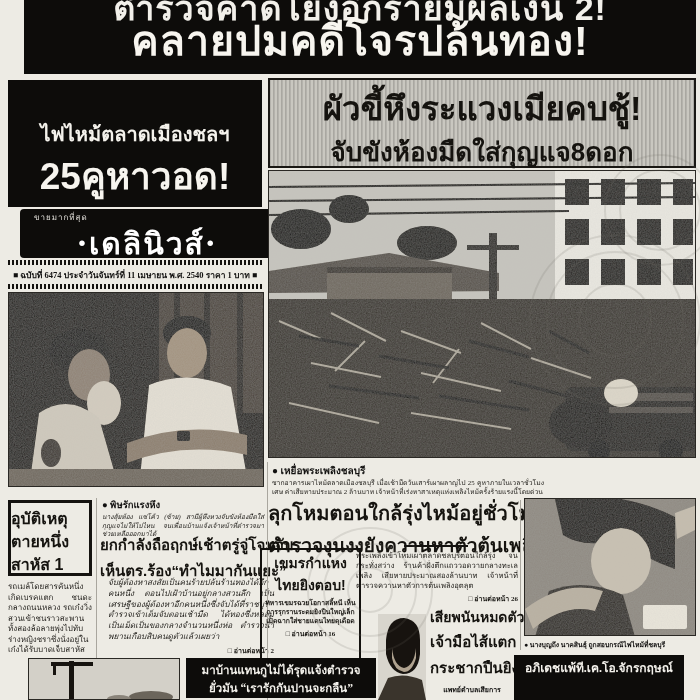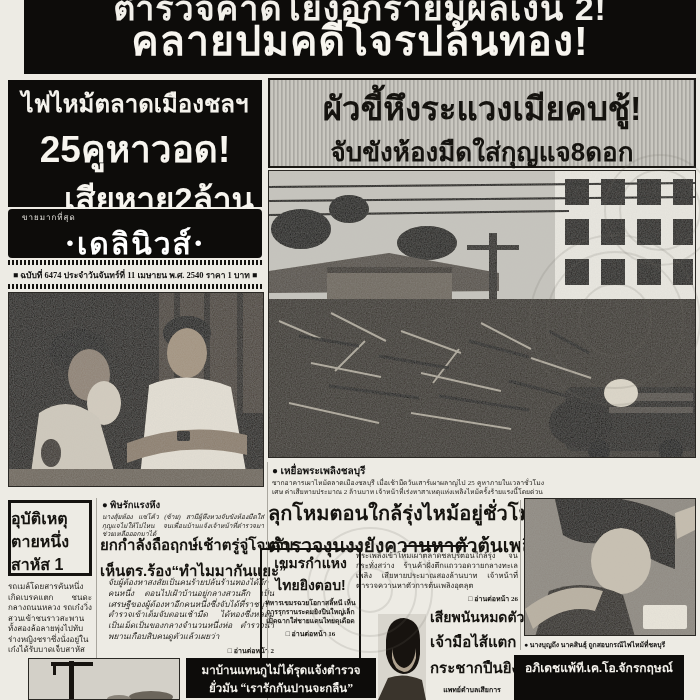--- a/index.html
+++ b/index.html
@@ -28,31 +28,31 @@
 <body>
 
 <div id="page">
 
   <div class="abs blackbox" style="left:24px; top:0; width:672px; height:74px; overflow:hidden;">
     <div class="headline" style="position:absolute; top:-19px; left:0; width:100%; font-size:34px; color:#f2f0ea; letter-spacing:1px; white-space:nowrap; text-align:center;">ตำรวจคาดโยงอีกรายมีผลเงิน 2!</div>
     <div class="headline" style="position:absolute; bottom:1px; left:0; width:100%; font-size:41px; color:#f7f5ef; letter-spacing:1px; white-space:nowrap; text-align:center;">คลายปมคดีโจรปล้นทอง!</div>
   </div>
 
   <div class="abs blackbox" style="left:8px; top:80px; width:254px; height:127px; padding-top:4px;">
-    <div class="headline" style="font-size:24px; color:#f4f2ec; white-space:nowrap;">ไฟไหม้ตลาดเมืองชลฯ</div>
+    <div class="headline" style="font-size:20px; color:#f4f2ec; white-space:nowrap;margin-top:34px;">ไฟไหม้ตลาดเมืองชลฯ</div>
     <div class="headline" style="font-size:37px; color:#f7f5ef; margin-top:-4px; white-space:nowrap;">25คูหาวอด!</div>
     <div class="headline" style="font-size:33px; color:#f7f5ef; margin-top:-5px; white-space:nowrap;padding-left:48px;">เสียหาย2ล้าน</div>
   </div>
 
   <div class="abs texturebox" style="left:268px; top:78px; width:428px; height:90px; text-align:center; padding-top:2px;">
     <div class="headline" style="font-size:33px; white-space:nowrap;">ผัวขี้หึงระแวงเมียคบชู้!</div>
     <div class="headline" style="font-size:26px; margin-top:-4px; white-space:nowrap;">จับขังห้องมืดใส่กุญแจ8ดอก</div>
   </div>
 
-  <div class="abs blackbox" style="left:8px; top:209px; width:254px; height:49px; border-radius:4px; text-align:left;">
+  <div class="abs blackbox" style="left:20px; top:209px; width:254px; height:49px; border-radius:4px; text-align:left;">
     <div style="font-size:8px; color:#e8e6e0; padding:2px 0 0 14px; letter-spacing:1px;">ขายมากที่สุด</div>
     <div style="font-family:'DejaVu Serif', serif; font-weight:bold; font-size:30px; color:#ffffff; text-align:center; margin-top:-4px; letter-spacing:2px; text-shadow:0 0 1px #000;">·เดลินิวส์·</div>
   </div>
 
   <div class="abs" style="left:8px; top:260px; width:254px; height:28px;">
     <div class="dotrule"></div>
     <div style="font-size:8.5px; font-weight:bold; text-align:center; padding:3px 0 2px 0; white-space:nowrap;">■ ฉบับที่ 6474 ประจำวันจันทร์ที่ 11 เมษายน พ.ศ. 2540 ราคา 1 บาท ■</div>
     <div class="dotrule"></div>
   </div>
 

